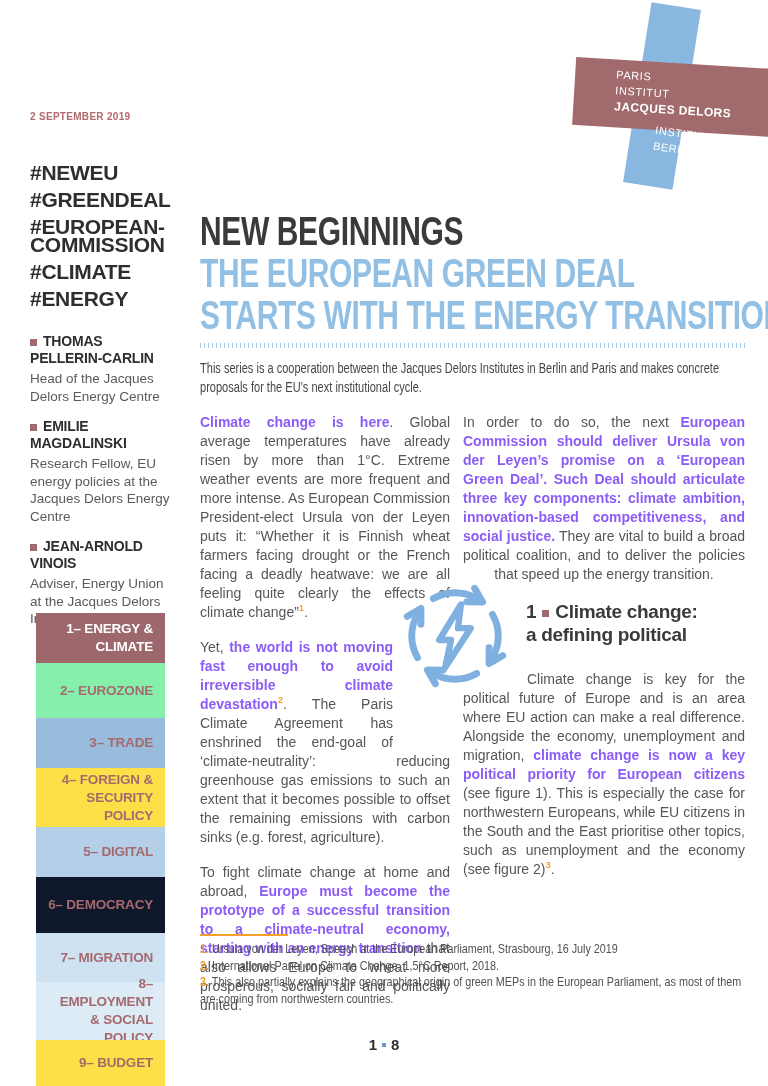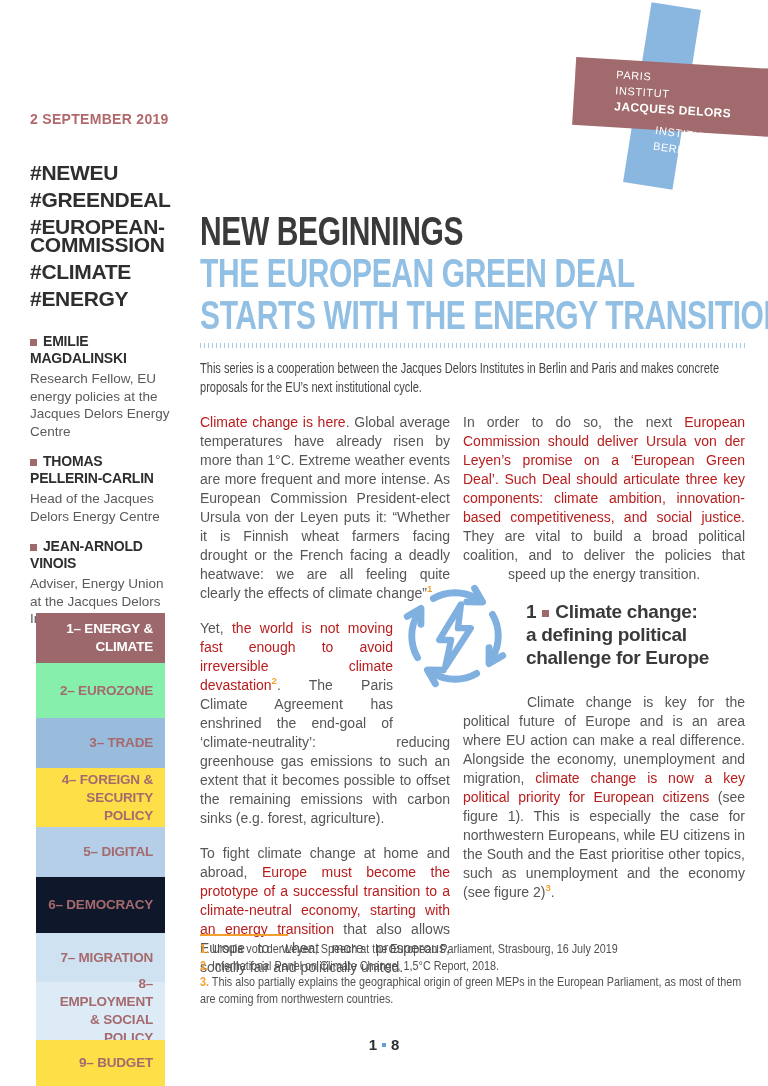--- a/index.html
+++ b/index.html
@@ -1,21 +1,21 @@
 <!DOCTYPE html>
 <html><head>
 <meta charset="utf-8">
 <style>
   * { margin:0; padding:0; box-sizing:border-box; }
   html,body { background:#ffffff; }
   .page { position:relative; width:768px; height:1086px; background:#fff; overflow:hidden;
           font-family:"Liberation Sans", sans-serif; }
 
   
-  .date { position:absolute; left:30px; top:111px; font-size:14px; font-weight:700;
+  .date { position:absolute; left:30px; top:111px; font-size:10px; font-weight:700;
           color:#b2696c; letter-spacing:.3px; }
   .hashtags { position:absolute; left:30px; top:164px; width:138px; }
   .hashtag { font-size:21px; font-weight:700; color:#2e2e30; line-height:18px;
              margin-bottom:9px; letter-spacing:-.3px; }
   .authors { position:absolute; left:30px; top:333px; width:140px; }
   .author { margin-bottom:13px; }
   .author-name { font-size:14px; font-weight:700; color:#2e2e30; line-height:17px; letter-spacing:-.2px; }
   .bullet { display:inline-block; width:7px; height:7px; background:#a06a6c; margin-right:6px; }
   .author-role { font-size:13.5px; color:#5a5a5d; line-height:17.5px; margin-top:3px; }
 
@@ -52,21 +52,21 @@
   .title .blue { color:#92c0e5; }
   .rule { margin-top:7px; height:5px; width:545px;
           background:repeating-linear-gradient(to right,#a6cbe9 0 1px, transparent 1px 4px); }
   .intro { margin-top:11px; transform:scaleX(.8); transform-origin:0 0; width:681px;
            font-size:13.8px; line-height:19px; color:#46464a; }
   .columns { margin-top:16px; display:flex; width:545px; }
   .col-left { width:250px; margin-right:13px; }
   .col-right { width:282px; }
   p.body { font-size:14px; line-height:19px; color:#565659; text-align:justify; }
   .col-left p.body + p.body { margin-top:16px; }
-  .b { font-weight:400; color:#b91c1c; }
+  .b { font-weight:700; color:#8b5cf6; }
   sup.fn-ref { color:#f5a02d; font-weight:700; font-size:9.5px; line-height:0; }
   .icon-spacer { float:right; width:57px; height:113px; }
   .centered-last { text-align-last:center; }
   .section-heading { margin:16px 0 0 63px; font-weight:700; font-size:19px; line-height:23px;
                      color:#3a3a3c; letter-spacing:-.3px; }
   .sq { display:inline-block; width:7px; height:7px; background:#a06a6c; margin:0 6px 1px 6px; }
   .indent-first { text-indent:64px; margin-top:24px; }
 
   .energy-icon { position:absolute; left:396px; top:577px; width:118px; height:118px; }
 
@@ -93,26 +93,26 @@
   <div class="hashtags">
     <div class="hashtag">#NEWEU</div>
     <div class="hashtag">#GREENDEAL</div>
     <div class="hashtag">#EUROPEAN-COMMISSION</div>
     <div class="hashtag">#CLIMATE</div>
     <div class="hashtag">#ENERGY</div>
   </div>
 
   <div class="authors">
     <div class="author">
+      <div class="author-name"><span class="bullet"></span><span>THOMAS PELLERIN-CARLIN</span></div>
+      <div class="author-role">Head of the Jacques Delors Energy Centre</div>
+    </div>
+    <div class="author">
       <div class="author-name"><span class="bullet"></span><span>EMILIE MAGDALINSKI</span></div>
       <div class="author-role">Research Fellow, EU energy policies at the Jacques Delors Energy Centre</div>
-    </div>
-    <div class="author">
-      <div class="author-name"><span class="bullet"></span><span>THOMAS PELLERIN-CARLIN</span></div>
-      <div class="author-role">Head of the Jacques Delors Energy Centre</div>
     </div>
     <div class="author">
       <div class="author-name"><span class="bullet"></span><span>JEAN-ARNOLD VINOIS</span></div>
       <div class="author-role">Adviser, Energy Union at the Jacques Delors Institute in Paris</div>
     </div>
   </div>
 
   <div class="nav">
     <div class="nav-item">1– ENERGY &amp; CLIMATE</div>
     <div class="nav-item">2– EUROZONE</div>
@@ -149,21 +149,20 @@
       <div class="col-left">
         <p class="body"><span class="b">Climate change is here</span><span>. Global average temperatures have already risen by more than 1°C. Extreme weather events are more frequent and more intense. As European Commission President-elect Ursula von der Leyen puts it: “Whether it is Finnish wheat farmers facing drought or the French facing a deadly heatwave: we are all feeling quite clearly the effects of climate change”</span><sup class="fn-ref">1</sup><span>.</span></p>
         <p class="body"><span class="icon-spacer"></span><span class="rich"><span>Yet, </span><span class="b">the world is not moving fast enough to avoid irreversible climate devastation</span><sup class="fn-ref">2</sup><span>. The Paris Climate Agreement has enshrined the end-goal of ‘climate-neutrality’: reducing greenhouse gas emissions to such an extent that it becomes possible to offset the remaining emissions with carbon sinks (e.g. forest, agriculture).</span></span></p>
         <p class="body"><span>To fight climate change at home and abroad, </span><span class="b">Europe must become the prototype of a successful transition to a climate-neutral economy, starting with an energy transition</span><span> that also allows Europe to wheat more prosperous, socially fair and politically united.</span></p>
       </div>
       <div class="col-right">
         <p class="body centered-last"><span>In order to do so, the next </span><span class="b">European Commission should deliver Ursula von der Leyen’s promise on a ‘European Green Deal’. Such Deal should articulate three key components: climate ambition, innovation-based competitiveness, and social justice.</span><span> They are vital to build a broad political coalition, and to deliver the policies that speed up the energy transition.</span></p>
         <div class="section-heading">
           <div><span>1</span><span class="sq"></span><span>Climate change:</span></div>
           <div>a defining political</div>
-          <div>challenge for Europe</div>
         </div>
         <p class="body indent-first"><span>Climate change is key for the political future of Europe and is an area where EU action can make a real difference. Alongside the economy, unemployment and migration, </span><span class="b">climate change is now a key political priority for European citizens</span><span> (see figure 1). This is especially the case for northwestern Europeans, while EU citizens in the South and the East prioritise other topics, such as unemployment and the economy (see figure 2)</span><sup class="fn-ref">3</sup><span>.</span></p>
       </div>
     </div>
   </div>
 
   <svg class="energy-icon" viewBox="0 0 120 120">
     <defs>
       <marker id="ah" markerUnits="userSpaceOnUse" markerWidth="26" markerHeight="26" refX="12" refY="13" orient="auto">
         <polyline points="5,5 19,13 5,21" fill="none" stroke="#7fb0df" stroke-width="7" stroke-linecap="round" stroke-linejoin="round"></polyline>

